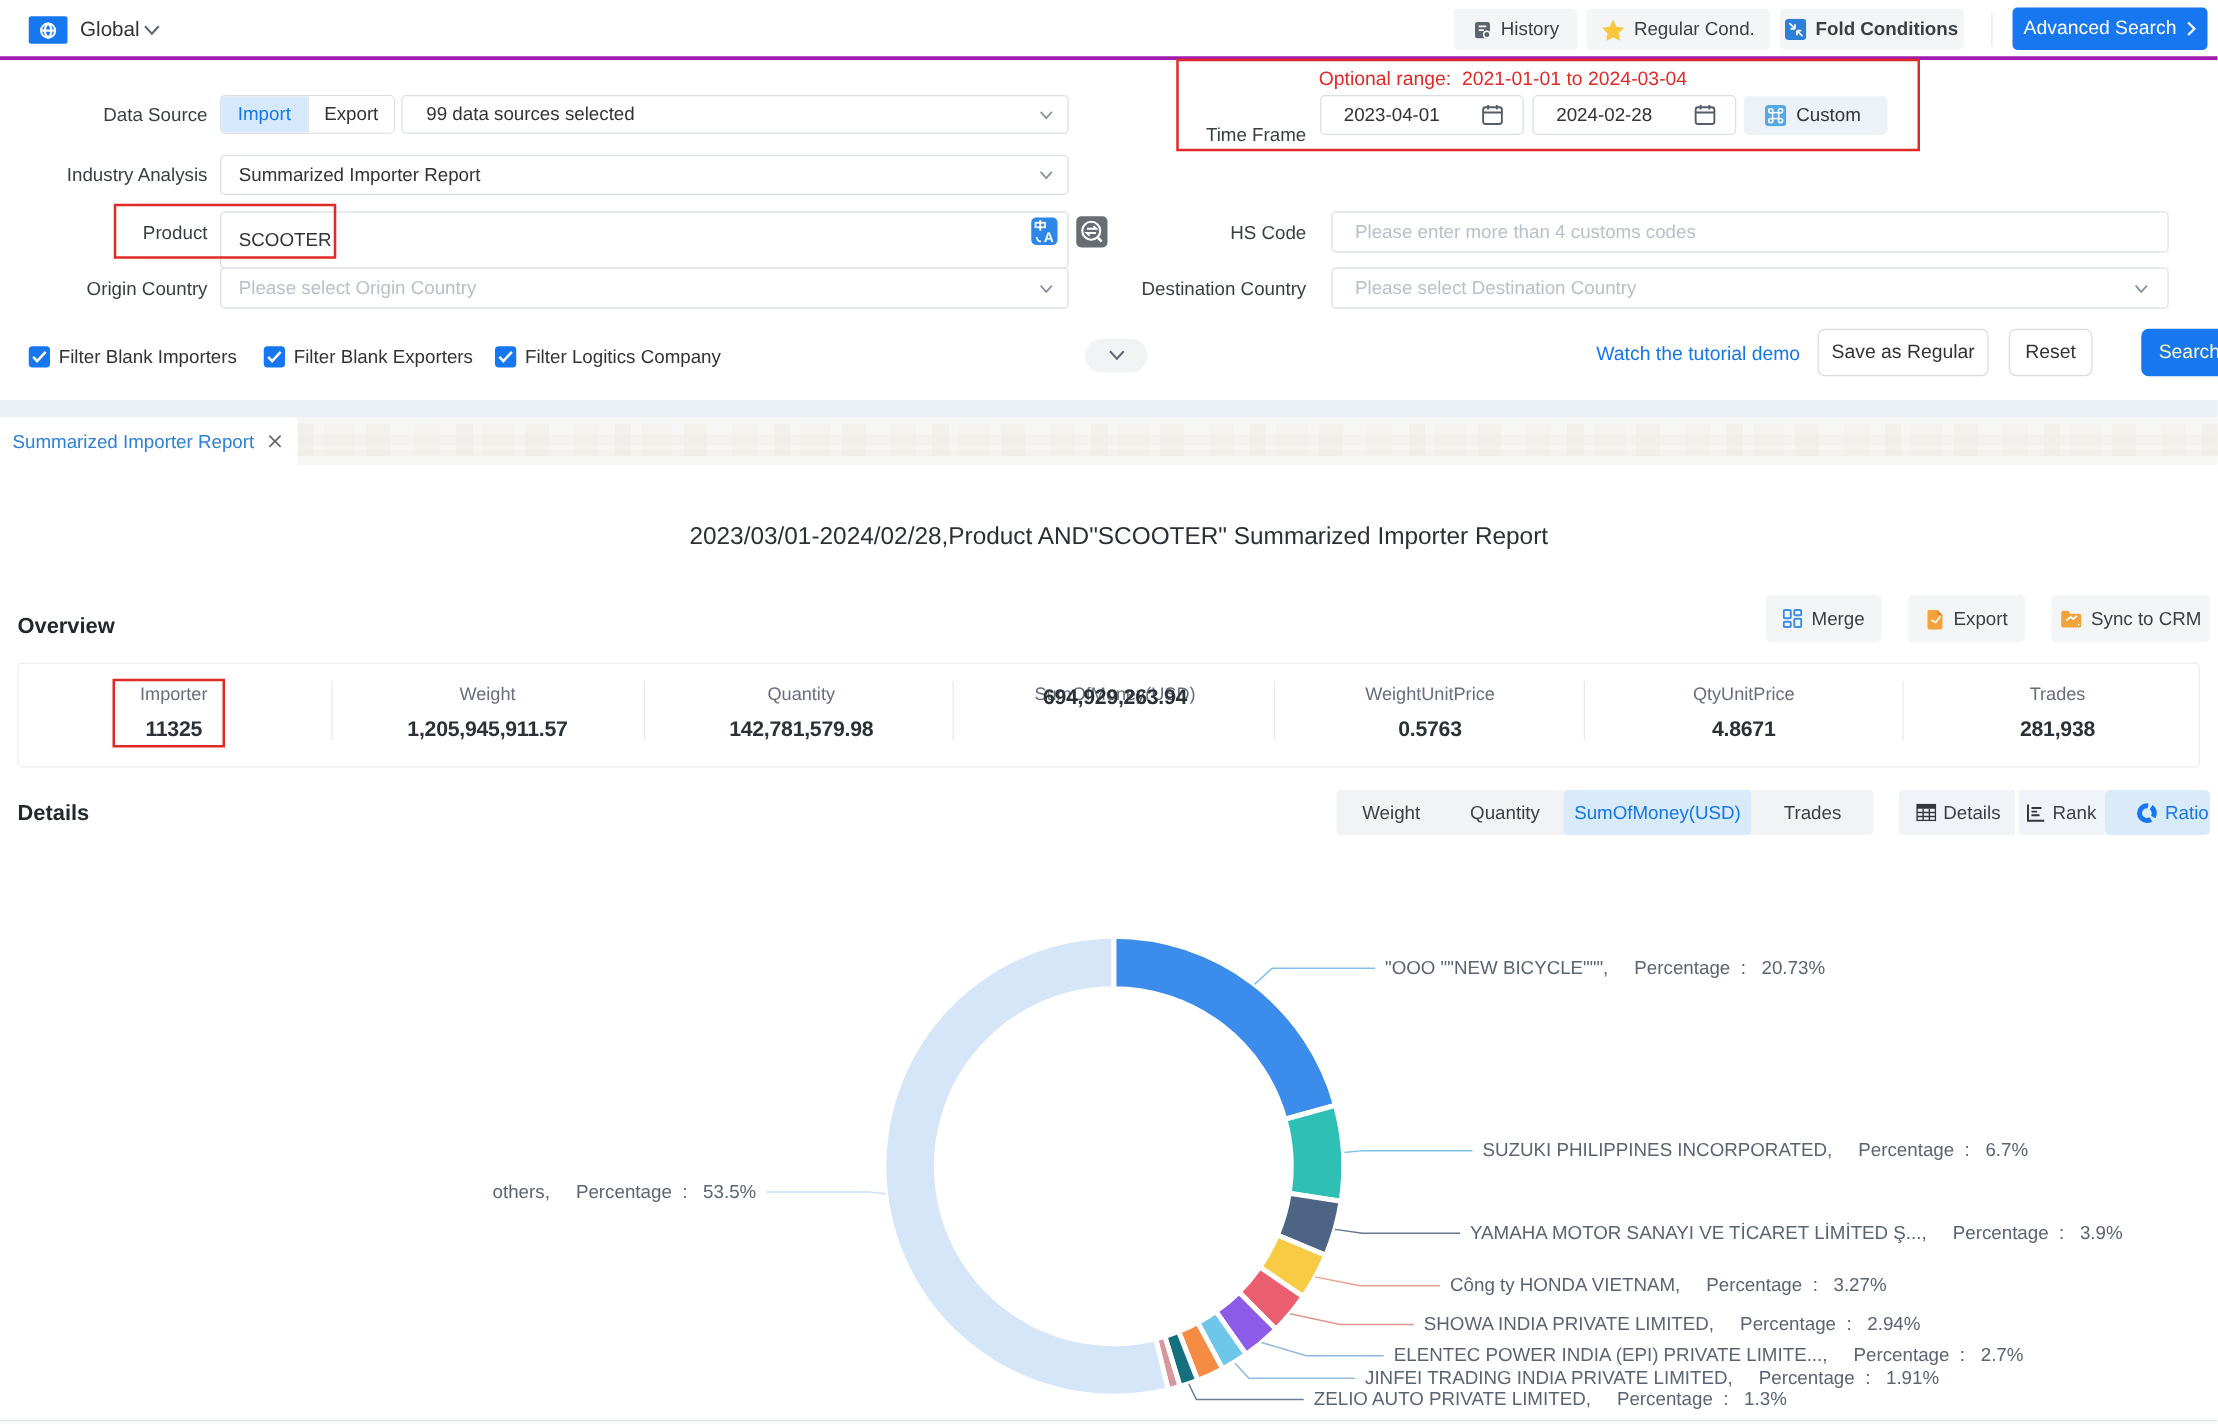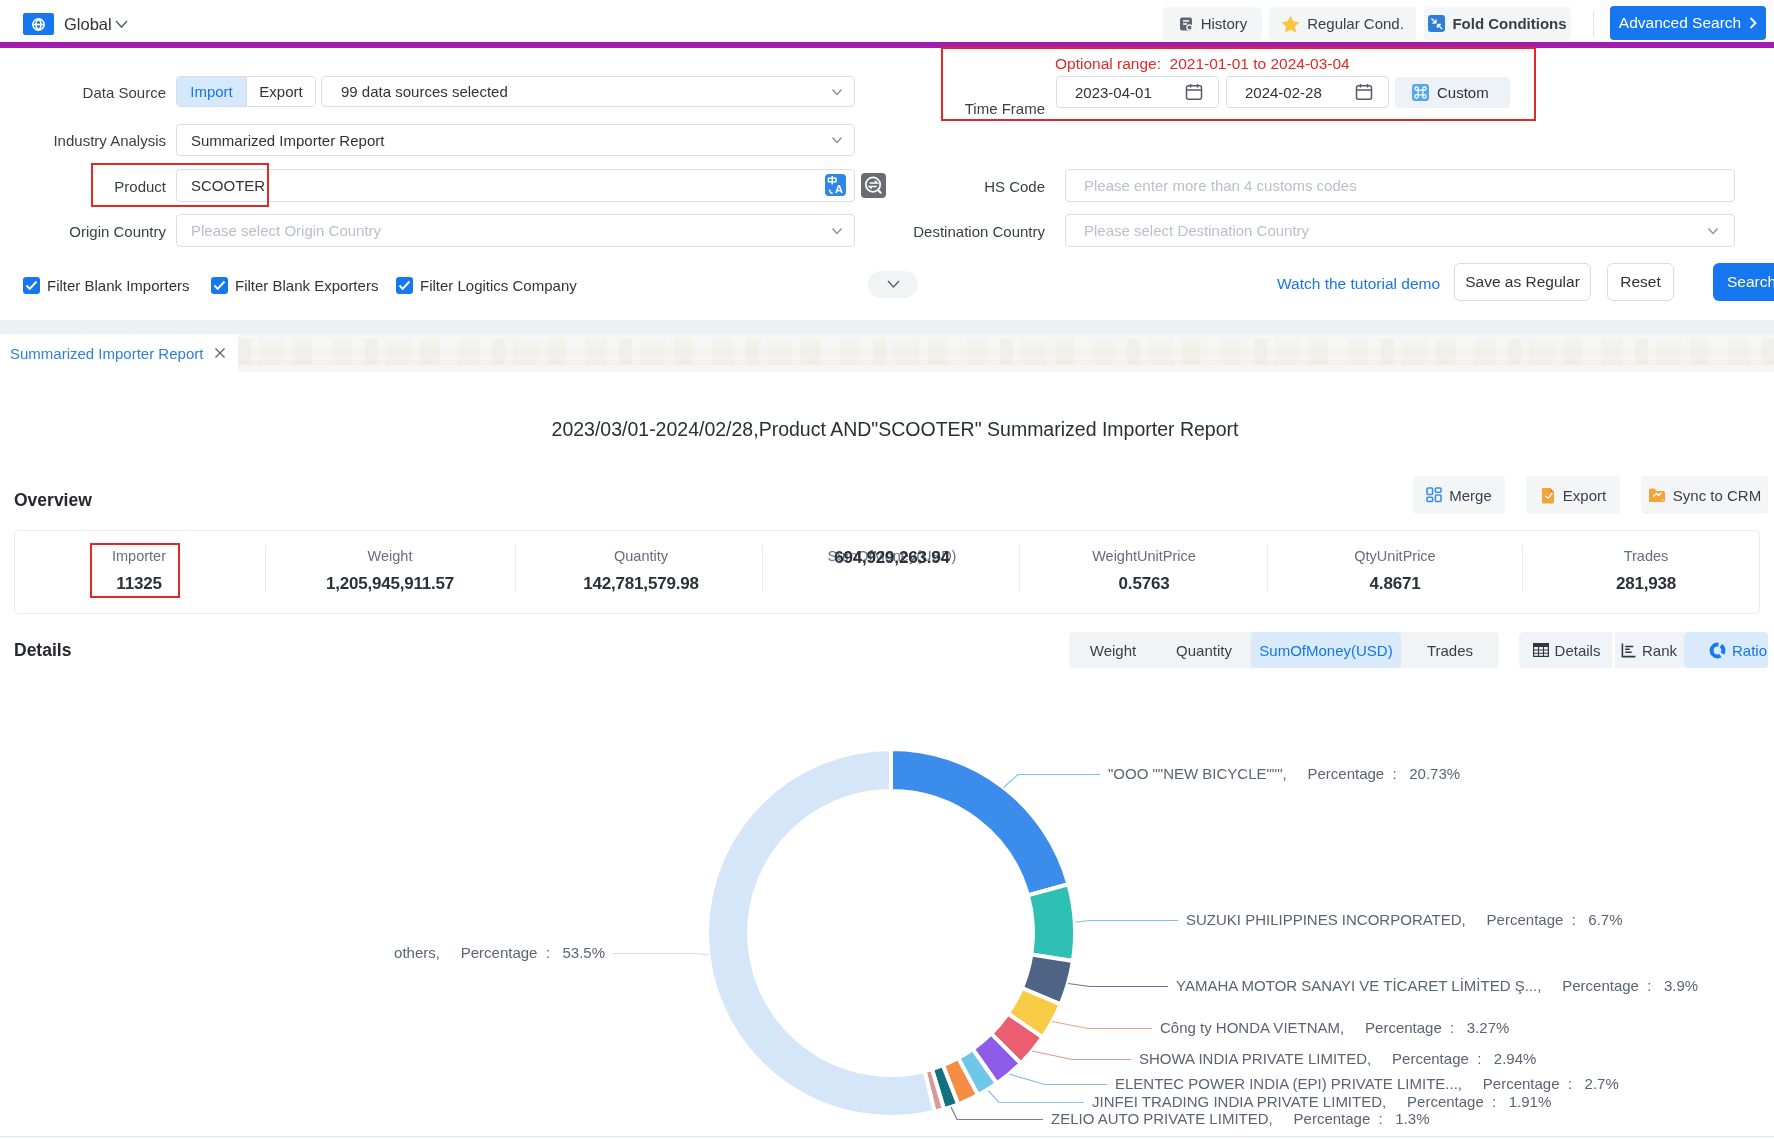--- a/index.html
+++ b/index.html
@@ -15,21 +15,21 @@
 .redbox { position:absolute; border:2px solid #e02a26; z-index:30; }
 .ckb { position:absolute; width:17px; height:17px; background:#1677f0; border-radius:3px; }
 .ckb svg { position:absolute; left:2px; top:3px; }
 .cklbl { position:absolute; font-size:15px; color:#333; }
 .statlbl { position:absolute; font-size:14.5px; color:#666e7d; transform:translateX(-50%); white-space:nowrap; }
 .statval { position:absolute; font-size:17px; font-weight:700; color:#2c3138; transform:translateX(-50%); white-space:nowrap; letter-spacing:-0.2px; }
 </style>
 </head>
 <body>
 
-<div class="abs" style="left:0;top:0;width:1774px;height:48px;background:#fff;border-bottom:6px solid #a21caf;">
+<div class="abs" style="left:0;top:0;width:1774px;height:48px;background:#fff;border-bottom:3px solid #a21caf;">
   <div class="abs" style="left:23px;top:13px;width:31px;height:22px;background:#1677f0;border-radius:2px;">
     <svg width="15" height="15" style="position:absolute;left:8px;top:3.5px" viewBox="0 0 24 24" fill="none" stroke="#fff" stroke-width="2.6">
       <circle cx="12" cy="12" r="9"></circle>
         <path d="M3 12h18M12 3c3 2.6 4.3 5.6 4.3 9S15 18.4 12 21c-3-2.6-4.3-5.6-4.3-9S9 5.6 12 3z"></path>
     </svg>
   </div>
   <div class="abs" style="left:64px;top:15px;font-size:16.5px;color:#333;">Global</div>
   <svg class="abs" style="left:114px;top:19px" width="15" height="11" viewBox="0 0 15 11">
       <path d="M2 2l5.5 6L13 2" stroke="#5f6670" stroke-width="1.6" fill="none"></path>
     </svg>
@@ -74,21 +74,21 @@
     <path d="M2.5 4.5L7 9.5l4.5-5" stroke="#8a929c" stroke-width="1.4" fill="none"></path>
   </svg>
 
 <div class="lbl" style="left:0;top:132px;width:166px;">Industry Analysis</div>
 <div class="inp" style="left:176px;top:124px;width:679px;height:32px;padding-left:14px;">Summarized Importer Report</div>
 <svg class="chev" style="left:830px;top:133px" viewBox="0 0 14 14">
     <path d="M2.5 4.5L7 9.5l4.5-5" stroke="#8a929c" stroke-width="1.4" fill="none"></path>
   </svg>
 
 <div class="lbl" style="left:0;top:178px;width:166px;">Product</div>
-<div class="inp" style="left:176px;top:169px;width:679px;height:33px;padding-left:14px;">SCOOTER</div>
+<div class="inp" style="left:176px;top:169px;width:679px;height:46px;padding-left:14px;">SCOOTER</div>
 <div class="abs" style="left:825px;top:174px;width:21px;height:22px;background:#2e86e8;border-radius:4px;">
   <svg width="21" height="22" viewBox="0 0 21 22" fill="none">
     <path d="M7.2 2v8.5" stroke="#fff" stroke-width="1.5"></path>
     <rect x="3.4" y="4.2" width="7.6" height="3.6" stroke="#fff" stroke-width="1.4"></rect>
     <path d="M4.5 15.5c0 2 1.2 3.4 3 4" stroke="#fff" stroke-width="1.3"></path>
     <path d="M7.8 18.2l-0.6 1.6-1.7-0.4z" fill="#fff"></path>
     <text x="10" y="19.4" font-size="11" fill="#fff" font-weight="bold" font-family="Liberation Sans">A</text>
   </svg>
 </div>
 <div class="abs" style="left:861px;top:173px;width:25px;height:25px;background:#686d73;border-radius:4px;">

